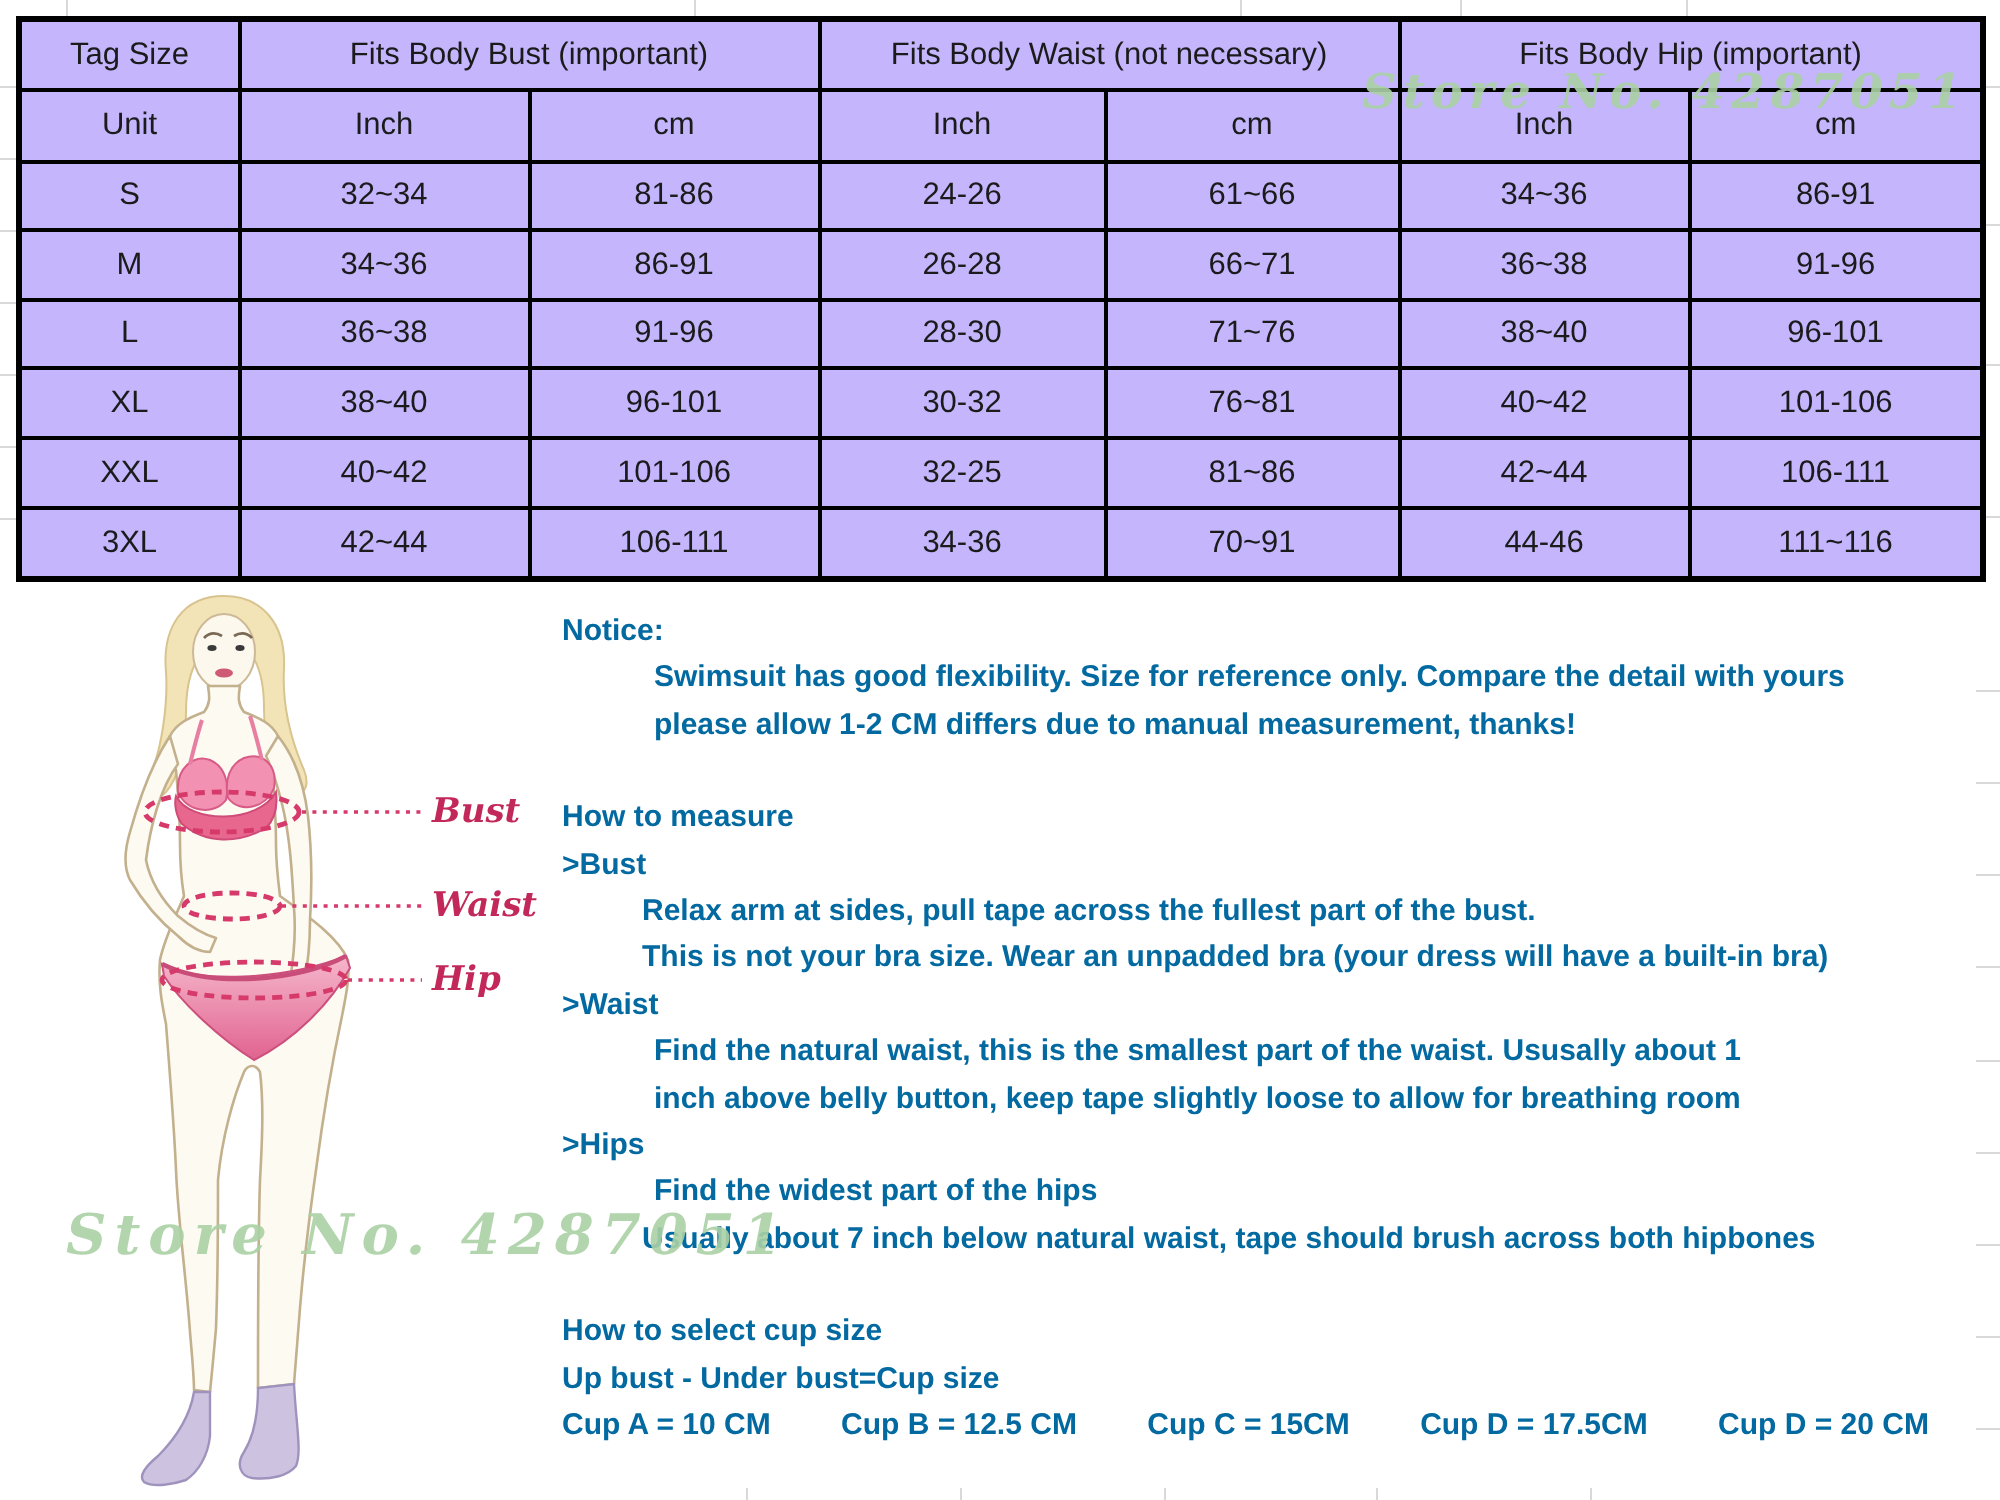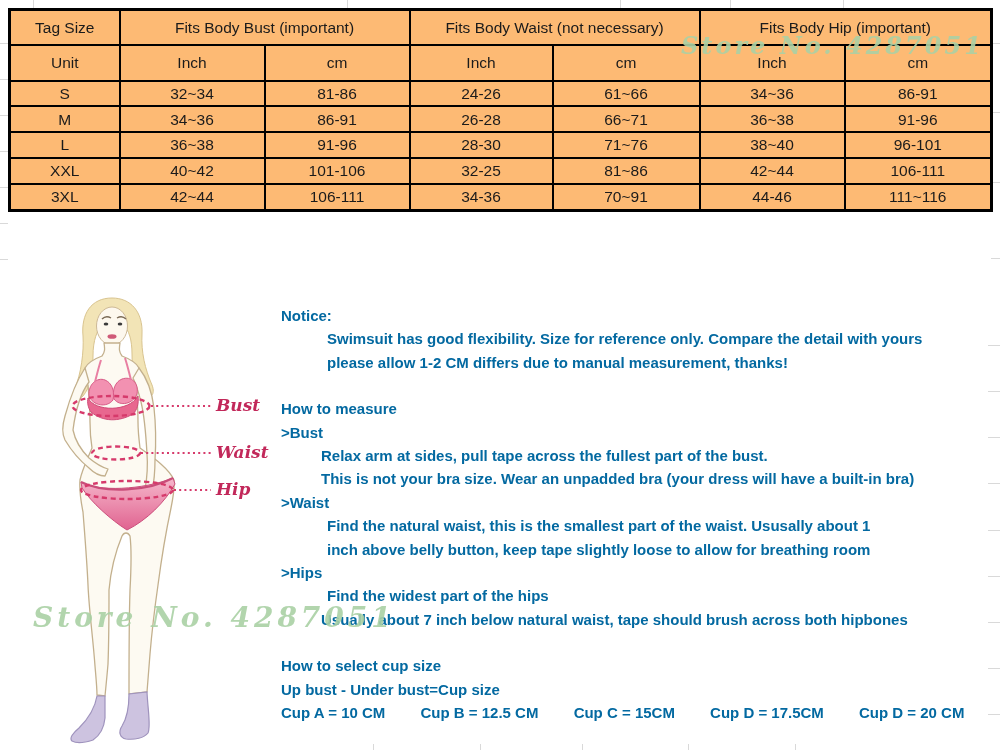--- a/index.html
+++ b/index.html
@@ -1,20 +1,20 @@
 <!DOCTYPE html>
 <html><head>
 <meta charset="utf-8">
 <style>
   html,body{margin:0;padding:0;background:#fff;}
   .canvas{position:relative;width:1000px;height:750px;background:#ffffff;overflow:hidden;
           font-family:"Liberation Sans",sans-serif;color:#161616;}
   
-  table.size{position:absolute;left:8px;top:8px;width:982px;height:204px;
-             border-collapse:collapse;table-layout:fixed;background:#fdba74;}
+  table.size{position:absolute;left:8px;top:8px;width:982px;height:283px;
+             border-collapse:collapse;table-layout:fixed;background:#c4b5fd;}
   table.size{border:3px solid #000;}
   table.size th,table.size td{border:2px solid #000;text-align:center;vertical-align:middle;
              font-weight:400;font-size:15.5px;color:#1b1b1b;padding:0;line-height:1;}
   
   .tick{position:absolute;background:#d9d9d9;}
   .tick.h{height:1px;}
   .tick.v{width:1px;}
   
   .notes{position:absolute;left:281px;top:304px;width:715px;
          font-size:15px;font-weight:600;line-height:23.4px;color:#0369a1;white-space:nowrap;}
@@ -118,20 +118,29 @@
     <tr>
       <td>L</td>
       <td>36~38</td>
       <td>91-96</td>
       <td>28-30</td>
       <td>71~76</td>
       <td>38~40</td>
       <td>96-101</td>
     </tr>
     <tr>
+      <td>XL</td>
+      <td>38~40</td>
+      <td>96-101</td>
+      <td>30-32</td>
+      <td>76~81</td>
+      <td>40~42</td>
+      <td>101-106</td>
+    </tr>
+    <tr>
       <td>XXL</td>
       <td>40~42</td>
       <td>101-106</td>
       <td>32-25</td>
       <td>81~86</td>
       <td>42~44</td>
       <td>106-111</td>
     </tr>
     <tr>
       <td>3XL</td>

